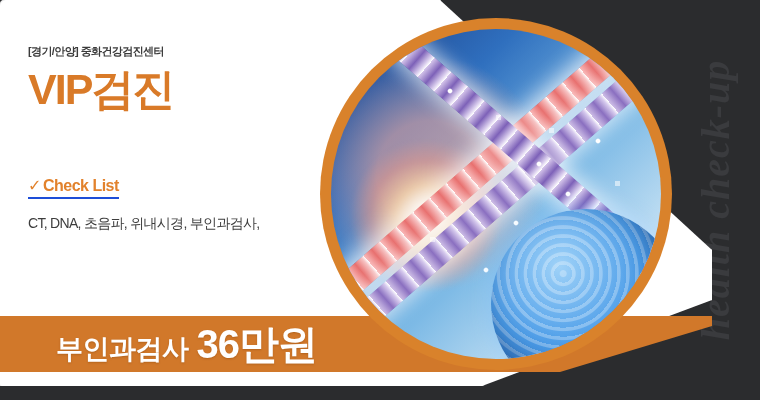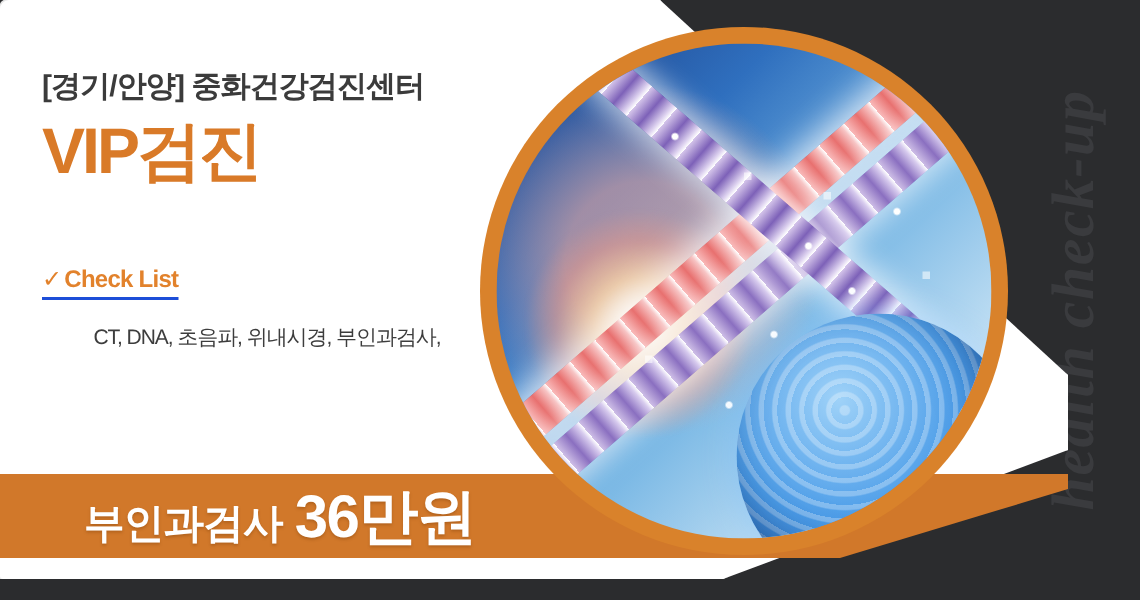--- a/index.html
+++ b/index.html
@@ -74,21 +74,21 @@
   }
 
   
   .left-copy{
     position:absolute;
     left:28px;top:44px;
     width:300px;
     z-index:6;
   }
   .subtitle{
-    font-size:20px;
+    font-size:11px;
     font-weight:700;
     color:#3b3b3b;
     letter-spacing:-0.6px;
     margin:0 0 8px 0;
     white-space:nowrap;
   }
   .title{
     font-size:43px;
     font-weight:800;
     color:#d97a28;
@@ -113,21 +113,20 @@
     padding-bottom:2px;
     margin-bottom:12px;
   }
   .check-head .tick{margin-right:2px;}
   .check-line{
     font-size:14px;
     color:#3d3d3d;
     letter-spacing:-0.7px;
     line-height:1.85;
     white-space:nowrap;
-    text-align:center;
   }
   .check-line.indent{padding-left:10px;}
 
   
   .circle-wrap{
     position:absolute;
     left:320px;top:18px;
     width:352px;height:352px;
     border-radius:50%;
     background:#d9822b;

